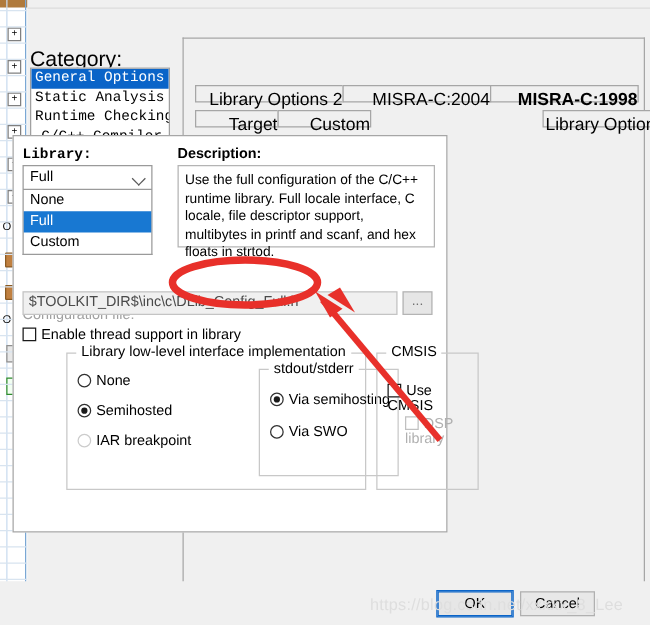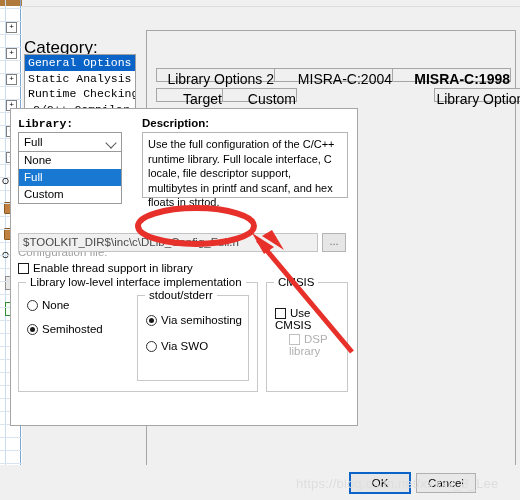--- a/index.html
+++ b/index.html
@@ -73,21 +73,21 @@
   .cfg-btn{position:absolute;left:322px;top:233px;width:24px;height:19px;background:#e6e6e6;
            border:1px solid #b4b4b4;box-sizing:border-box;text-align:center;line-height:14px;
            font-size:11px;color:#707070;}
 
   .chk-row{position:absolute;font-size:11.5px;color:#000;}
   .cb{display:inline-block;width:11px;height:11px;border:1.4px solid #1a1a1a;background:#fff;
       box-sizing:border-box;vertical-align:-2px;margin-right:4px;}
   .cb.dis{border-color:#c0c0c0;}
   .dis-txt{color:#b0b0b0;}
 
-  .group{position:absolute;border:1px solid #c8c8c8;box-sizing:border-box;}
+  .group{position:absolute;border:1px solid #c8c8c8;box-sizing:border-box;margin-left:35px;}
   .group > .legend{position:absolute;top:-7px;left:7px;background:#fff;padding:0 4px;font-size:11.5px;color:#000;white-space:nowrap;}
 
   .rb{display:inline-block;width:11px;height:11px;border:1.4px solid #303030;border-radius:50%;
       background:#fff;box-sizing:border-box;vertical-align:-2px;margin-right:4px;position:relative;}
   .rb.on::after{content:"";position:absolute;left:2px;top:2px;width:5px;height:5px;border-radius:50%;background:#1a1a1a;}
   .rb.dis{border-color:#cccccc;}
   .radio-row{position:absolute;font-size:11.5px;color:#000;white-space:nowrap;}
 
   .footer-sep{position:absolute;left:0;top:465px;width:520px;height:35px;background:#f0f0f0;}
 
@@ -228,20 +228,23 @@
 
   <div class="group" style="left:18px;top:282px;width:240px;height:110px;">
     <span class="legend">Library low-level interface implementation</span>
 
     <div class="radio-row" style="left:8px;top:16px;">
       <span class="rb"></span><span>None</span>
     </div>
     <div class="radio-row" style="left:8px;top:40px;">
       <span class="rb on"></span><span>Semihosted</span>
     </div>
+    <div class="radio-row dis-txt" style="left:8px;top:64px;">
+      <span class="rb dis"></span><span>IAR breakpoint</span>
+    </div>
 
     <div class="group" style="left:118px;top:12px;width:112px;height:86px;">
       <span class="legend">stdout/stderr</span>
       <div class="radio-row" style="left:8px;top:18px;">
         <span class="rb on"></span><span>Via semihosting</span>
       </div>
       <div class="radio-row" style="left:8px;top:44px;">
         <span class="rb"></span><span>Via SWO</span>
       </div>
     </div>

